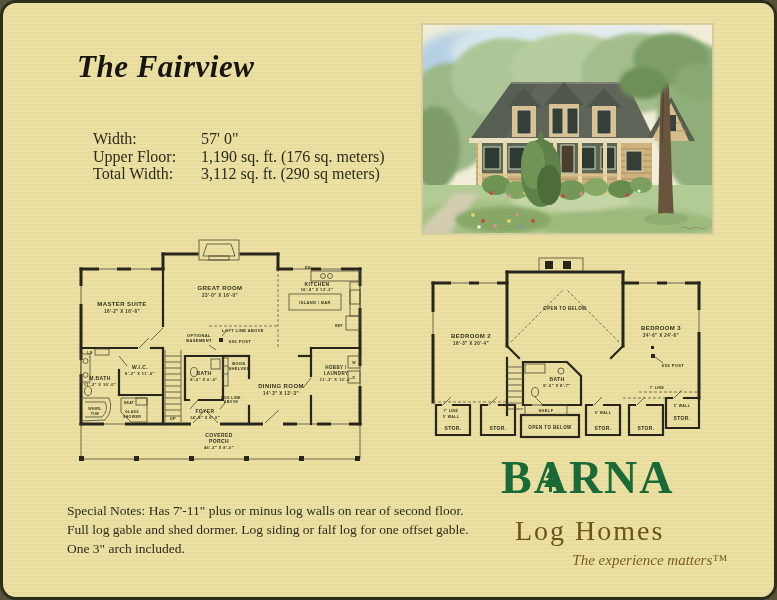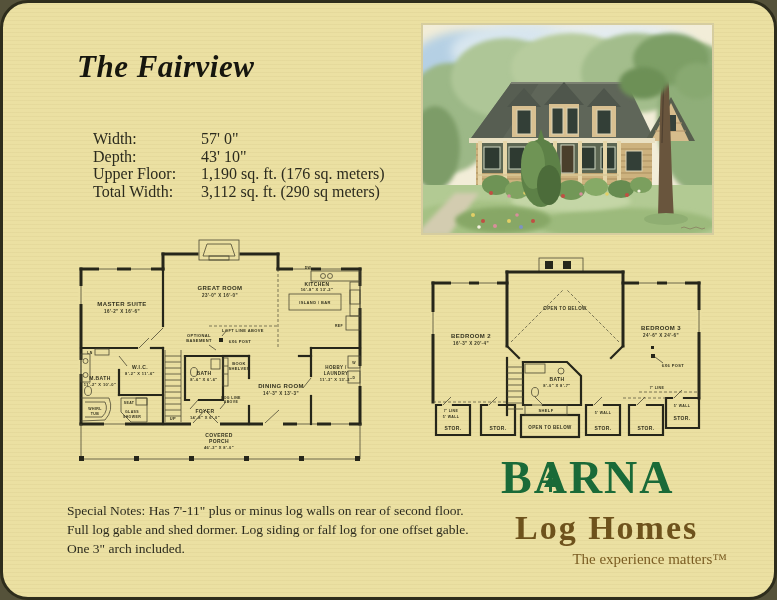--- a/index.html
+++ b/index.html
@@ -1,38 +1,38 @@
 <!DOCTYPE html>
 <html><head>
 <meta charset="utf-8">
 <style>
   html,body{margin:0;padding:0;background:#55523a;}
   .page{
     position:relative;width:777px;height:600px;box-sizing:border-box;
     background:#ebe0a2;
     background-image:repeating-linear-gradient(0deg, rgba(120,100,40,0.05) 0 1px, transparent 1px 4px);
-    border:3px solid #2e2d1c;border-radius:28px;overflow:hidden;
+    border:3px solid #2e2d1c;border-radius:16px;overflow:hidden;
     font-family:"Liberation Serif",serif;color:#2c2b1e;
   }
   .title{
     position:absolute;left:74px;top:46px;
     font-size:31px;font-weight:bold;font-style:italic;color:#16160e;letter-spacing:.5px;
   }
   .specs{position:absolute;left:90px;top:127px;font-size:16px;line-height:17.5px;}
   .spec-row{display:flex;}
   .spec-label{width:108px;}
   .illus{position:absolute;left:418px;top:20px;width:293px;height:212px;}
   .plan-main{position:absolute;left:56px;top:227px;}
   .plan-upper{position:absolute;left:408px;top:247px;}
   .notes{position:absolute;left:64px;top:498px;width:414px;font-size:13.5px;line-height:1.42;}
   .logo{position:absolute;left:498px;top:452px;width:226px;}
   .brand{position:relative;font-size:46px;font-weight:bold;color:#1a6a38;letter-spacing:2px;line-height:1;}
   .brand-tree{position:absolute;left:42px;top:13px;}
-  .sub{font-size:34px;font-weight:bold;color:#6e521c;letter-spacing:2px;line-height:1.1;margin-top:8px;margin-left:14px;}
-  .tagline{font-size:15px;color:#7a5c22;text-align:right;margin-top:5px;}
+  .sub{font-size:28px;font-weight:normal;color:#6e521c;letter-spacing:2px;line-height:1.1;margin-top:15px;margin-left:14px;}
+  .tagline{font-size:15px;font-style:italic;color:#7a5c22;text-align:right;margin-top:5px;}
 
   
   .w{stroke:#26261a;stroke-width:3;fill:none;stroke-linecap:square}
   .w2{stroke:#26261a;stroke-width:2.2;fill:none;stroke-linecap:square}
   .t{stroke:#4c4934;stroke-width:.8;fill:none}
   .d{stroke:#4c4934;stroke-width:.7;fill:none;stroke-dasharray:3 2}
   .gap{stroke:#ebe0a2;stroke-width:5;fill:none}
   .blk{fill:#26261a}
   text.r{font-family:"Liberation Sans",sans-serif;font-weight:bold;fill:#33321f;text-anchor:middle;letter-spacing:.4px}
   .s6{font-size:6px}.s5{font-size:5px}.s45{font-size:4.5px}.s4{font-size:4px}.s35{font-size:3.5px}
@@ -41,24 +41,20 @@
 <body>
 
 <div class="page">
 
   <div class="title">The Fairview</div>
 
   <div class="specs">
     <div class="spec-row">
       <span class="spec-label">Width:</span>
       <span class="spec-value">57' 0"</span>
-    </div>
-    <div class="spec-row">
-      <span class="spec-label">Depth:</span>
-      <span class="spec-value">43' 10"</span>
     </div>
     <div class="spec-row">
       <span class="spec-label">Upper Floor:</span>
       <span class="spec-value">1,190 sq. ft. (176 sq. meters)</span>
     </div>
     <div class="spec-row">
       <span class="spec-label">Total Width:</span>
       <span class="spec-value">3,112 sq. ft. (290 sq meters)</span>
     </div>
   </div>

